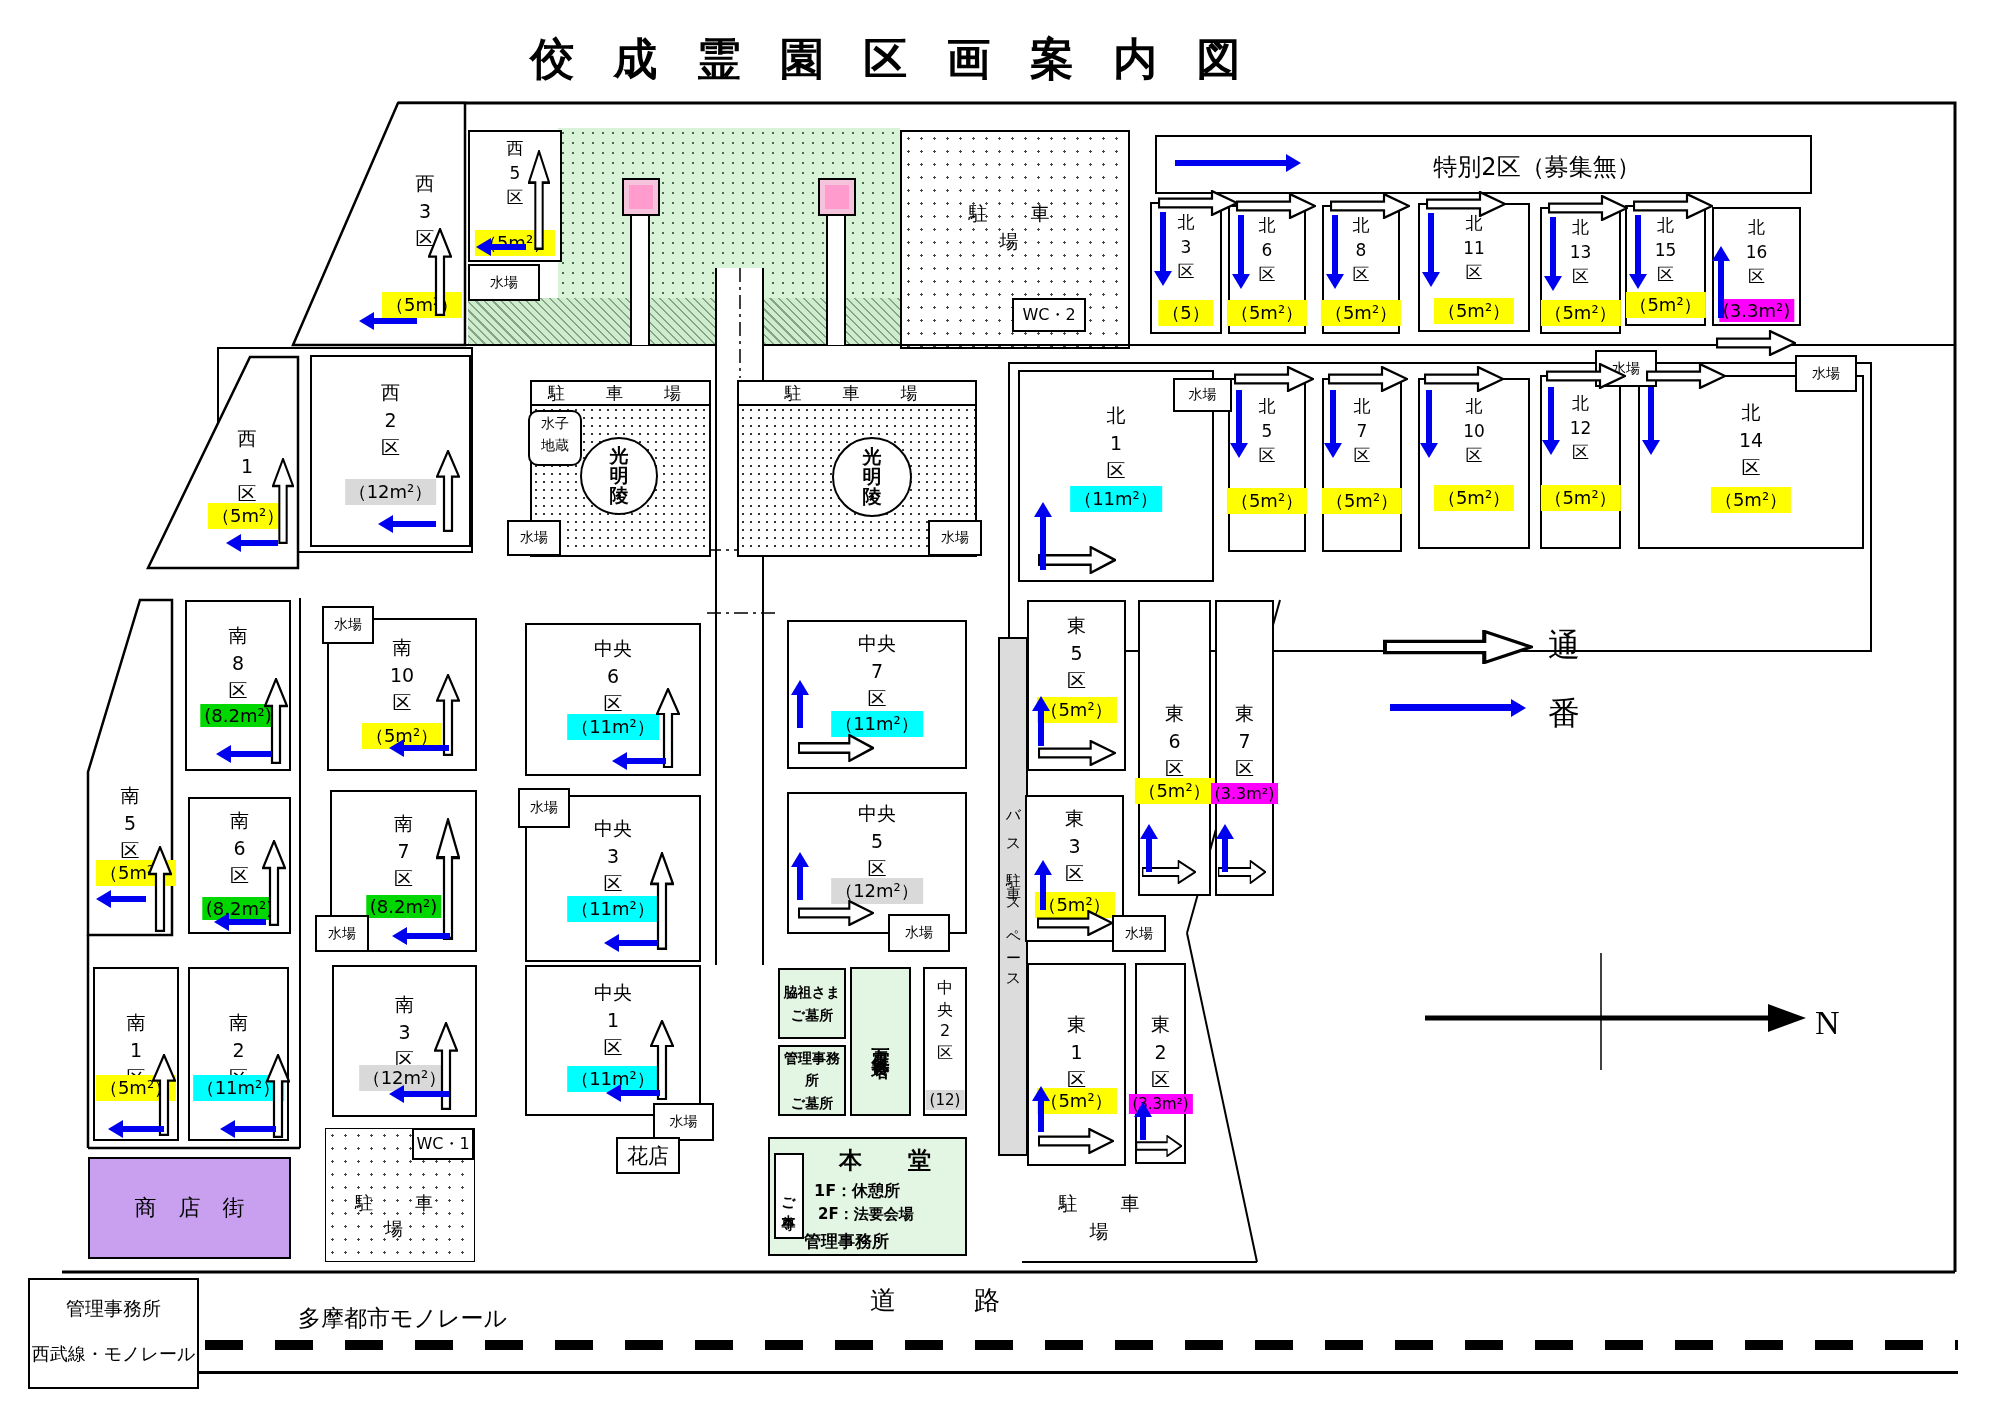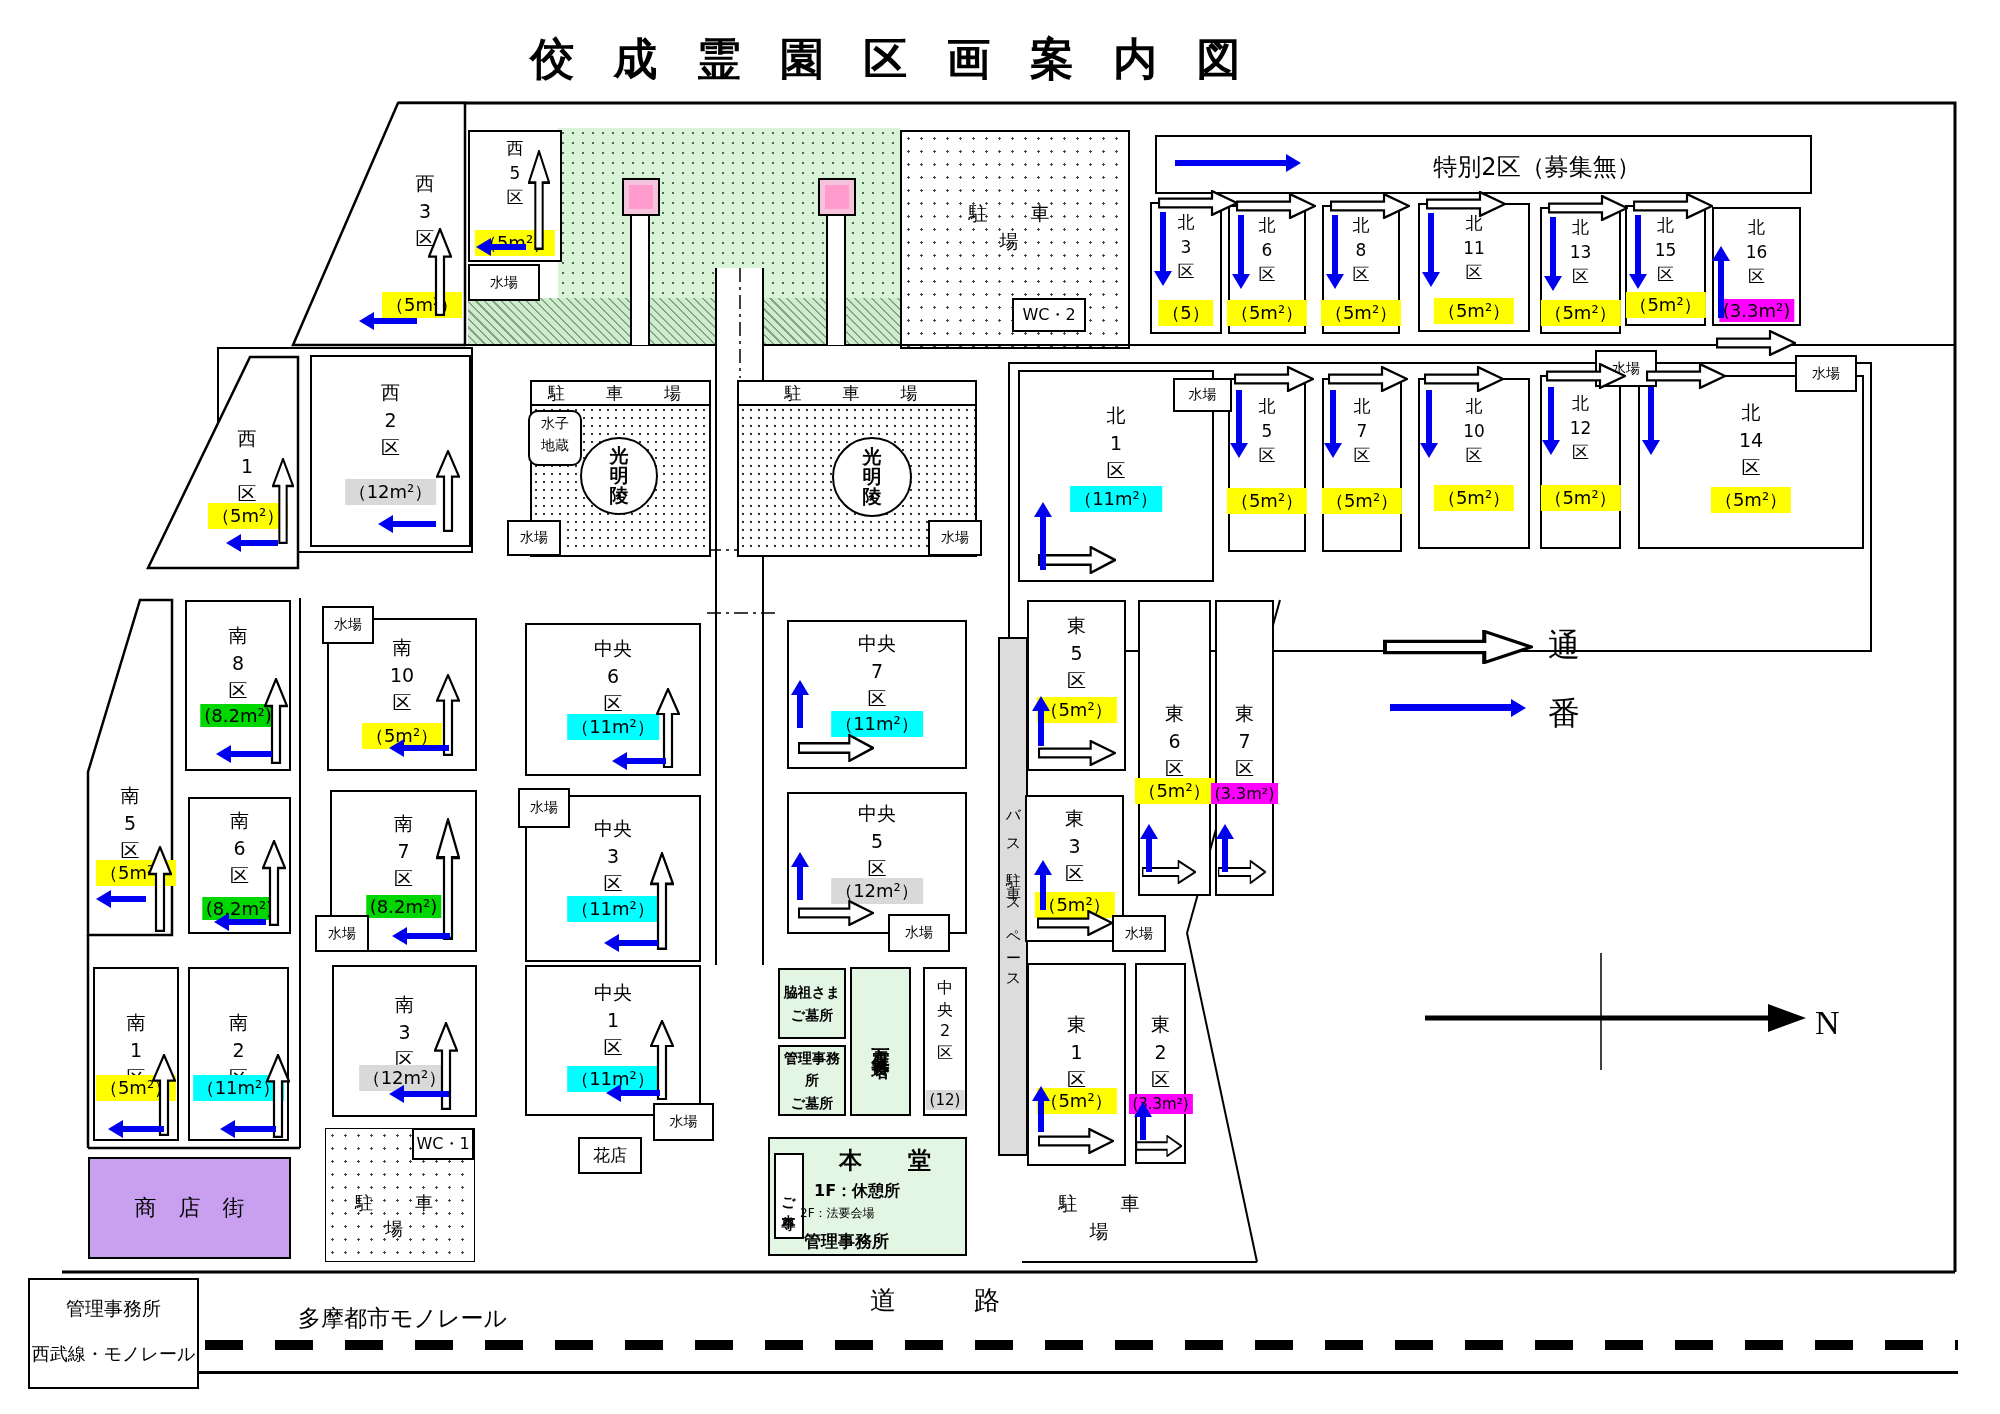--- a/index.html
+++ b/index.html
@@ -445,21 +445,21 @@
     <div class="pname" style="top:12px">中央
 1
 区</div>
     <span class="area" style="bottom: 22px; background: rgb(0, 255, 255);">（11m²）</span>
   </div>
   <svg class="wa" style="left:650px;top:1020px;width:24px;height:80px">
       <use href="#au"></use>
     </svg>
   <i class="ba bh aleft" style="left:612px;top:1090px;width:48px"></i>
   <div class="wbox" style="left:653px;top:1103px;width:57px;height:34px">水場</div>
-  <div class="wbox" style="left:578px;top:1137px;width:60px;height:33px;font-size:17px">花店</div>
+  <div class="wbox" style="left:616px;top:1137px;width:60px;height:33px;font-size:21px">花店</div>
 
   <div class="greenbox" style="left:778px;top:968px;width:64px;height:67px;display:flex;align-items:center;justify-content:center">
     <span style="font-size:14px;font-weight:bold;white-space:pre-line;text-align:center;line-height:1.6">脇祖さま
 ご墓所</span>
   </div>
   <div class="greenbox" style="left:778px;top:1045px;width:64px;height:67px;display:flex;align-items:center;justify-content:center">
     <span style="font-size:14px;font-weight:bold;white-space:pre-line;text-align:center;line-height:1.6">管理事務所
 ご墓所</span>
   </div>
   <div class="greenbox" style="left:850px;top:967px;width:57px;height:145px;display:flex;align-items:center;justify-content:center">
@@ -472,21 +472,21 @@
 区</div>
     <span class="area" style="bottom: 4px; font-size: 15px; background: rgb(217, 217, 217);">(12)</span>
   </div>
 
   <div class="greenbox" style="left:768px;top:1137px;width:195px;height:115px">
     <div class="abs" style="left:4px;top:14px;width:26px;height:82px;background:#fff;border:2px solid #000;display:flex;align-items:center;justify-content:center">
       <span class="vtext" style="font-size:14px;font-weight:bold">ご本尊</span>
     </div>
     <div class="abs" style="left:40px;top:6px;width:150px;text-align:center;font-size:23px;font-weight:bold">本　　堂</div>
     <div class="abs" style="left:44px;top:42px;font-size:16px;font-weight:bold">1F：休憩所</div>
-    <div class="abs" style="left:30px;top:66px;font-size:12px;font-weight:normal">2F：法要会場</div>
+    <div class="abs" style="left:48px;top:66px;font-size:15px;font-weight:bold">2F：法要会場</div>
     <div class="abs" style="left:34px;top:91px;font-size:17px;font-weight:bold">管理事務所</div>
   </div>
 
   <div class="abs" style="left:998px;top:637px;width:26px;height:515px;background:#dcdcdc;border:2px solid #000;z-index:4;display:flex;align-items:center;justify-content:center">
     <span class="vtext" style="font-size:15px;letter-spacing:14px">バス駐車スペース</span>
   </div>
 
   <div class="plot" style="left:1027px;top:600px;width:95px;height:167px">
     <div class="pname" style="top:10px">東
 5

